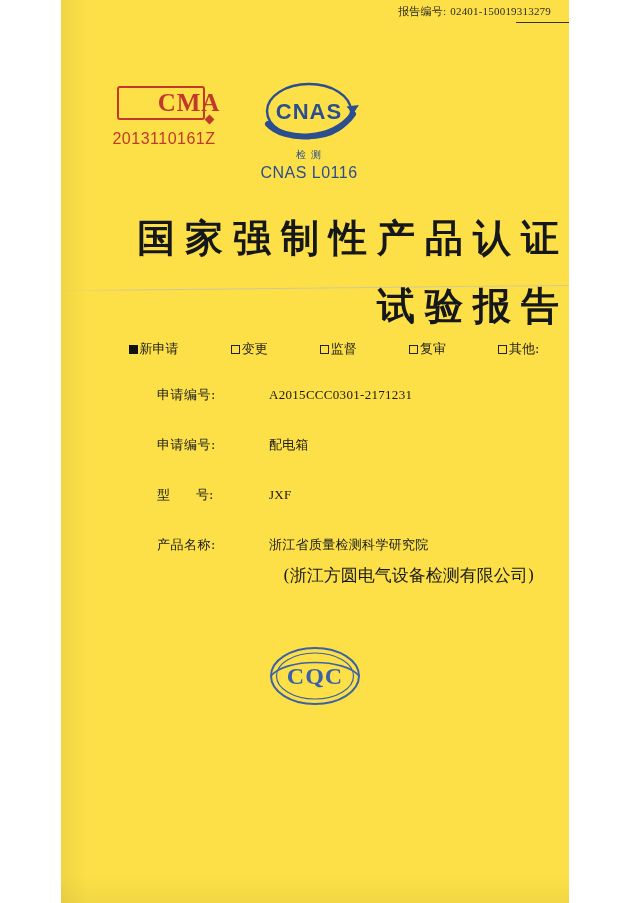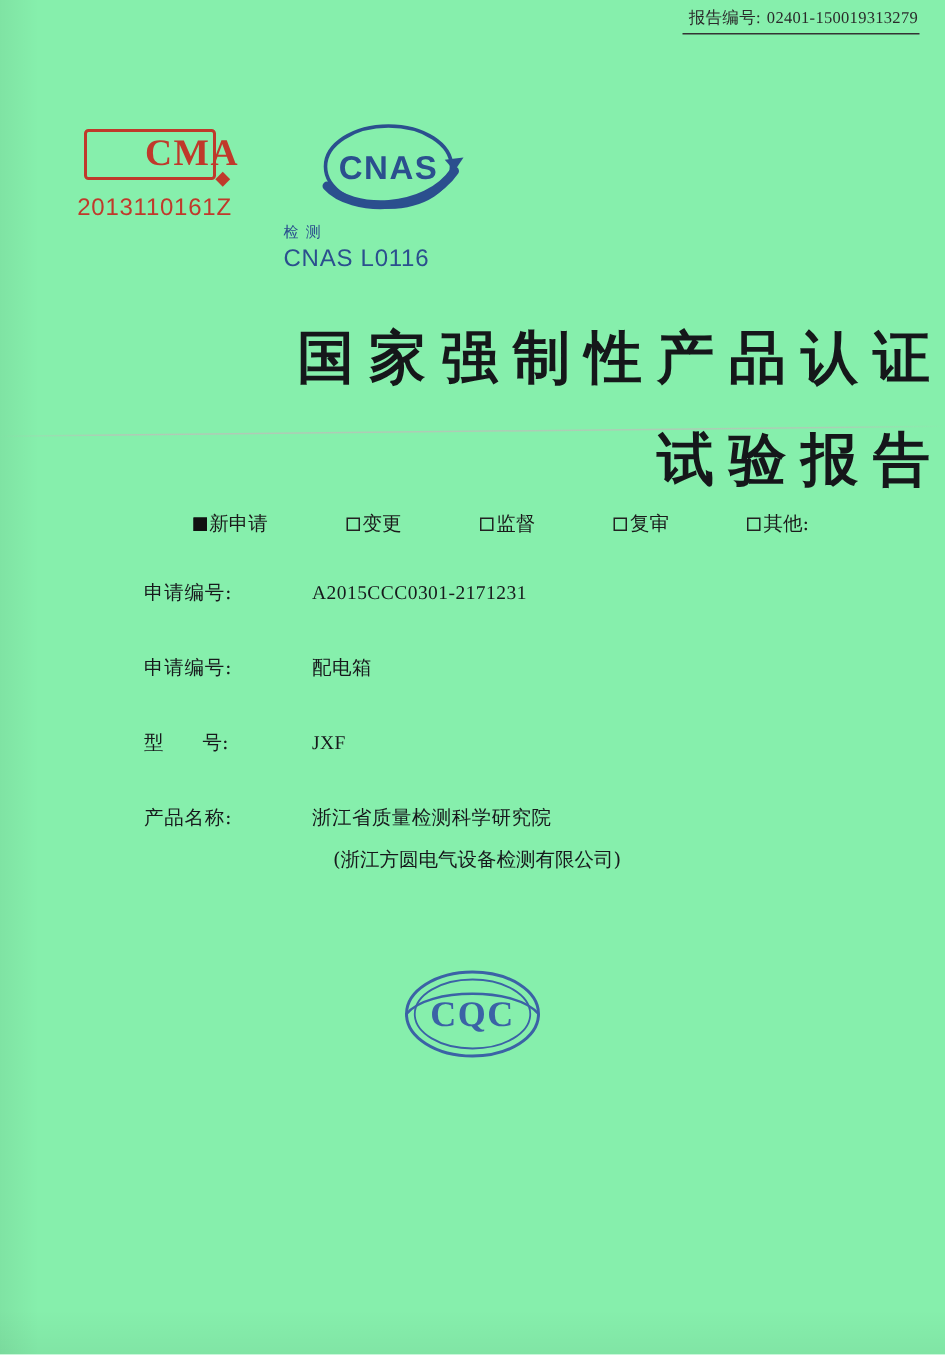--- a/index.html
+++ b/index.html
@@ -6,24 +6,24 @@
     margin: 0;
     padding: 0;
     background: #ffffff;
   }
   body {
     font-family: "Liberation Serif", "DejaVu Serif", serif;
     color: #1a1a1a;
   }
   .page {
     position: relative;
-    width: 630px;
+    width: 508px;
     height: 903px;
     margin: 0 auto;
-    background: #86efac;
+    background: #fde047;
     overflow: hidden;
   }
 
   
   .report-no {
     position: absolute;
     top: 4px;
     right: 18px;
     font-size: 11px;
     color: #2a2a2a;
@@ -107,23 +107,24 @@
     margin-top: 8px;
     font-family: Liberation Sans, sans-serif;
     font-size: 16px;
     color: #c0392b;
     letter-spacing: 0.5px;
   }
 
   
   .cnas-wrap {
     position: absolute;
-    left: 189px;
+    left: 178px;
     top: 0;
     width: 140px;
+    text-align: center;
   }
   .cnas-mark {
     position: relative;
     width: 110px;
     height: 74px;
     margin: 0 auto;
   }
   .cnas-sub {
     font-family: "Liberation Sans", sans-serif;
     font-size: 10px;
@@ -233,21 +234,21 @@
     font-family: "DejaVu Serif", "Liberation Serif", serif;
   }
   .field.spaced .flabel {
     letter-spacing: 0;
   }
   .subline {
     margin-left: 112px;
     margin-top: -22px;
     margin-bottom: 26px;
     font-family: "DejaVu Serif", "Liberation Serif", serif;
-    font-size: 13px;
+    font-size: 17px;
     color: #17191c;
     padding-left: 14px;
   }
 
   
   .cqc {
     position: absolute;
     left: 50%;
     top: 640px;
     transform: translateX(-50%);

